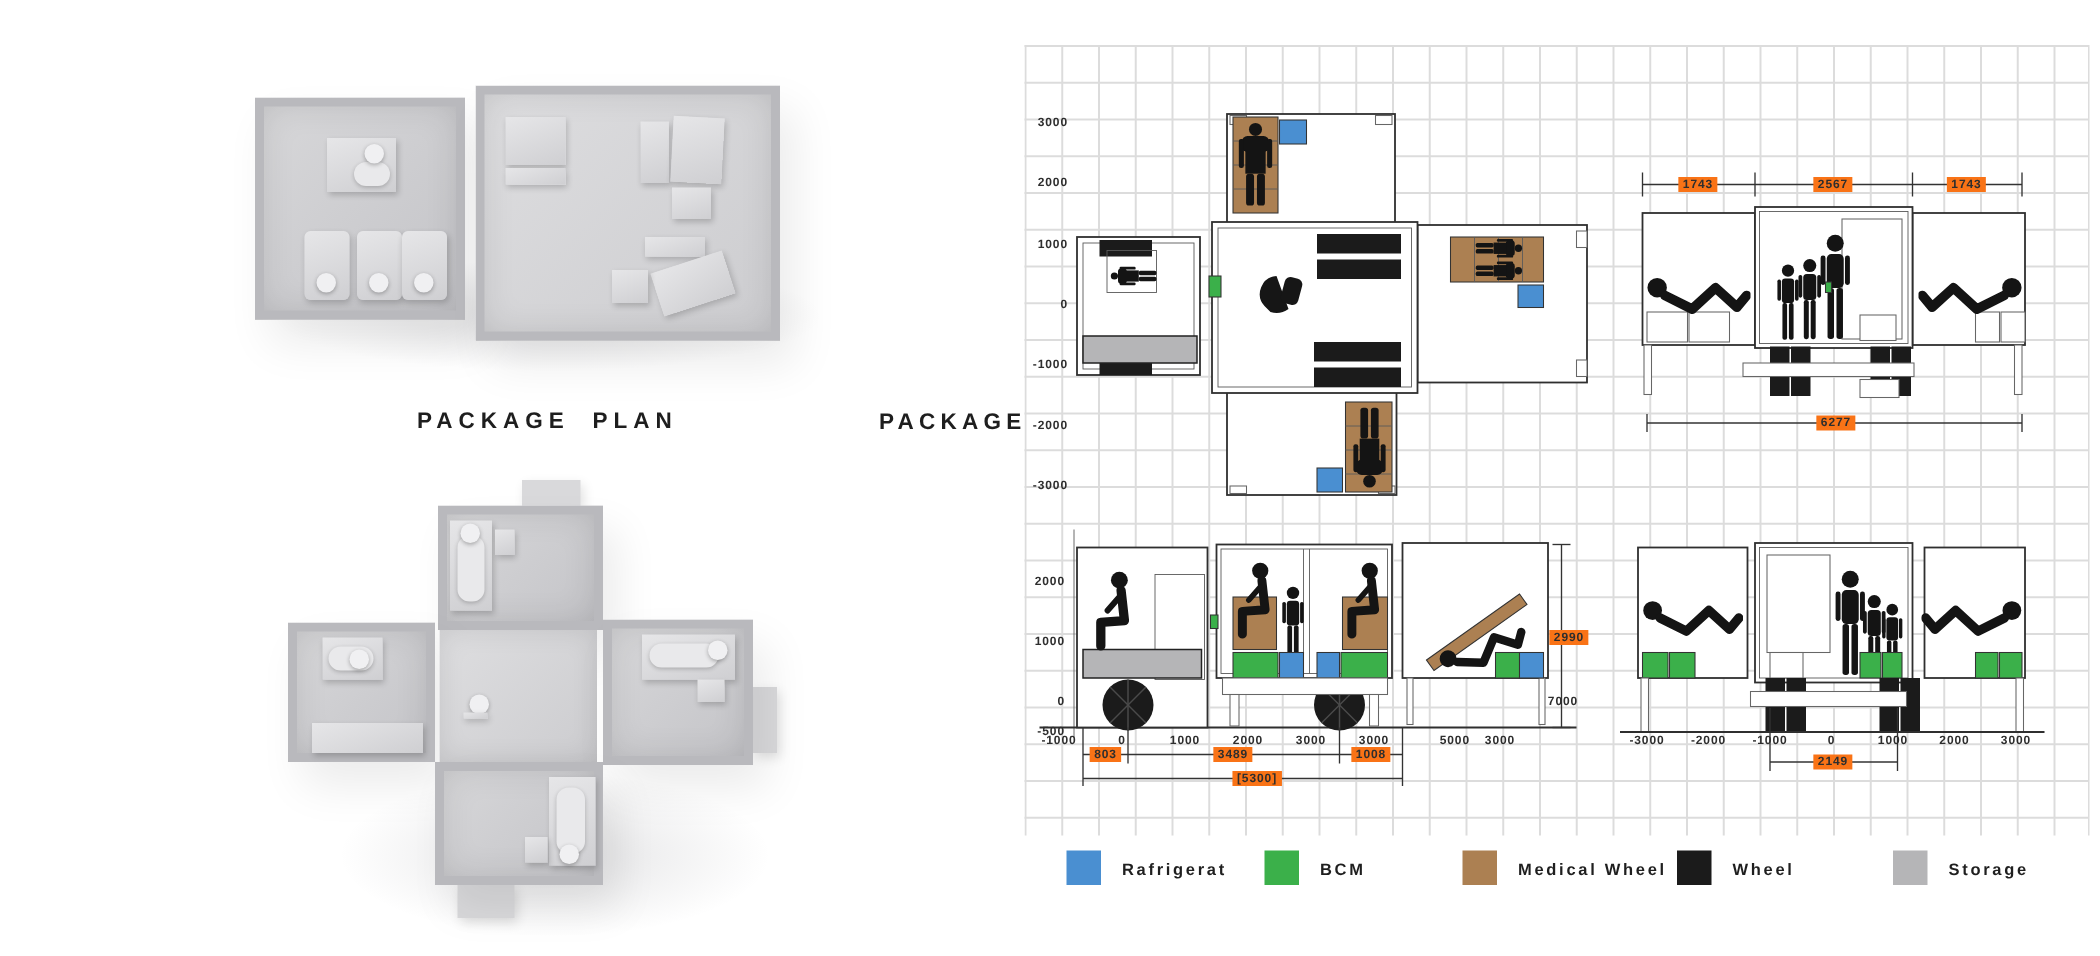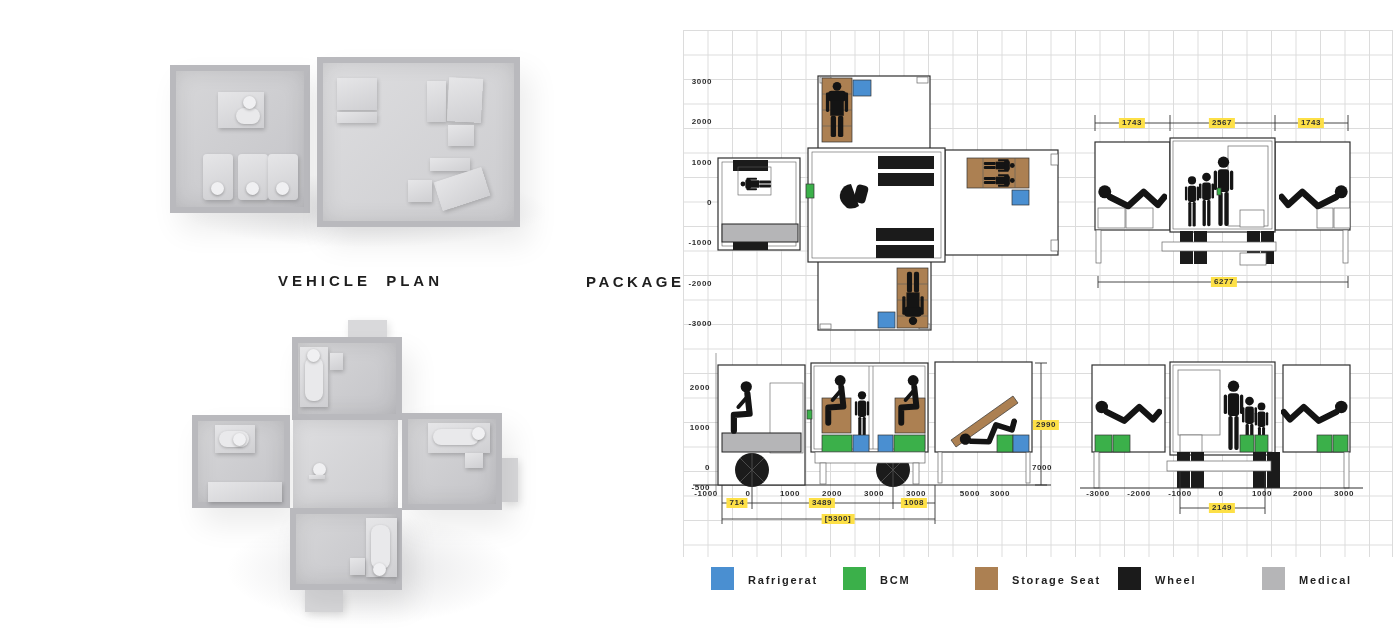--- a/index.html
+++ b/index.html
@@ -9,21 +9,21 @@
   .title{position:absolute;font-weight:bold;color:#1e1e1e;font-size:15px;
          letter-spacing:4px;word-spacing:7px;white-space:nowrap;}
   
   .grid-board{position:absolute;left:683px;top:30px;width:709px;height:527px;
     background-image:linear-gradient(to right,#dcdcdc 1px,transparent 1px),
                      linear-gradient(to bottom,#dcdcdc 1px,transparent 1px);
     background-size:24.5px 24.5px;border-right:1px solid #dcdcdc;}
   
   .lbl{position:absolute;font-weight:bold;color:#2e2e2e;line-height:10px;}
   .axis-lbl{font-size:8px;letter-spacing:0.6px;white-space:nowrap;}
-  .dim-lbl{font-size:8px;letter-spacing:0.6px;background:#fde047;padding:0 3px;
+  .dim-lbl{font-size:8px;letter-spacing:0.6px;background:#f97316;padding:0 3px;
            transform:translate(-50%,-50%);white-space:nowrap;}
   
   .ln{stroke:#2f2f2f;stroke-width:1.2;fill:none;}
   .lnt{stroke:#5a5a5a;stroke-width:0.6;fill:none;}
   .wh{fill:#ffffff;stroke:#2f2f2f;stroke-width:1.2;}
   .wht{fill:#ffffff;stroke:#666;stroke-width:0.7;}
   .dim{stroke:#333;stroke-width:0.9;fill:none;}
   .f-ref{fill:var(--c-refrigerator);stroke:#333;stroke-width:0.7;}
   .f-bcm{fill:var(--c-bcm);stroke:#333;stroke-width:0.7;}
   .f-seat{fill:var(--c-medical_seat);stroke:#333;stroke-width:0.7;}
@@ -68,21 +68,21 @@
     <div class="furn" style="left:187px;top:70px;width:40px;height:32px"></div>
     <div class="furn" style="left:187px;top:104px;width:40px;height:11px"></div>
     <div class="furn" style="left:277px;top:73px;width:19px;height:41px"></div>
     <div class="furn" style="left:298px;top:70px;width:34px;height:44px;transform:rotate(3deg)"></div>
     <div class="furn" style="left:298px;top:117px;width:26px;height:21px"></div>
     <div class="furn" style="left:280px;top:150px;width:40px;height:13px"></div>
     <div class="furn" style="left:287px;top:166px;width:50px;height:30px;transform:rotate(-18deg)"></div>
     <div class="furn" style="left:258px;top:172px;width:24px;height:22px"></div>
   </div>
 
-  <span class="title" id="title-vehicle-plan" style="left:278px;top:272px">VEHICLE PLAN</span>
+  <span class="title" id="title-vehicle-plan" style="left:278px;top:272px">PACKAGE PLAN</span>
 
   <div class="r3d" id="render-bottom" style="left:185px;top:315px;width:345px;height:322px">
     <div class="gshadow" style="left:40px;top:200px;width:290px;height:110px"></div>
     <div class="tab" style="left:163px;top:5px;width:39px;height:18px"></div>
     <div class="tab" style="left:120px;top:275px;width:38px;height:22px"></div>
     <div class="tab" style="left:317px;top:143px;width:16px;height:44px"></div>
     <div class="room" style="left:107px;top:22px;width:110px;height:83px"></div>
     <div class="room" style="left:7px;top:100px;width:98px;height:93px"></div>
     <div class="room lite" style="left:108px;top:105px;width:105px;height:88px;box-shadow:inset 0 0 18px rgba(0,0,0,0.10)"></div>
     <div class="room" style="left:217px;top:98px;width:100px;height:97px"></div>
@@ -350,21 +350,21 @@
         <line x1="582" y1="442" x2="582" y2="484"></line>
         <line x1="497" y1="478" x2="582" y2="478"></line>
       </g>
     </g>
   </svg>
 
   <span class="lbl dim-lbl" style="left:1132px;top:123px">1743</span>
   <span class="lbl dim-lbl" style="left:1222px;top:123px">2567</span>
   <span class="lbl dim-lbl" style="left:1311px;top:123px">1743</span>
   <span class="lbl dim-lbl" style="left:1224px;top:282px">6277</span>
-  <span class="lbl dim-lbl" style="left:737px;top:503px">714</span>
+  <span class="lbl dim-lbl" style="left:737px;top:503px">803</span>
   <span class="lbl dim-lbl" style="left:822px;top:503px">3489</span>
   <span class="lbl dim-lbl" style="left:914px;top:503px">1008</span>
   <span class="lbl dim-lbl" style="left:838px;top:519px">[5300]</span>
   <span class="lbl dim-lbl" style="left:1046px;top:425px">2990</span>
   <span class="lbl dim-lbl" style="left:1222px;top:508px">2149</span>
 
   <div id="generated">
       <span class="lbl axis-lbl" style="right: 688px; top: 76.8px; text-align: right;">3000</span>
       <span class="lbl axis-lbl" style="right: 688px; top: 117.2px; text-align: right;">2000</span>
       <span class="lbl axis-lbl" style="right: 688px; top: 157.6px; text-align: right;">1000</span>
@@ -395,25 +395,25 @@
       <div class="legend-item" style="left: 711px; top: 567px;">
         <div class="legend-swatch" style="background: rgb(74, 143, 209);"></div>
         <span class="legend-label">Rafrigerat</span>
       </div>
       <div class="legend-item" style="left: 843px; top: 567px;">
         <div class="legend-swatch" style="background: rgb(59, 176, 74);"></div>
         <span class="legend-label">BCM</span>
       </div>
       <div class="legend-item" style="left: 975px; top: 567px;">
         <div class="legend-swatch" style="background: rgb(172, 128, 82);"></div>
-        <span class="legend-label">Storage Seat</span>
+        <span class="legend-label">Medical Wheel</span>
       </div>
       <div class="legend-item" style="left: 1118px; top: 567px;">
         <div class="legend-swatch" style="background: rgb(27, 27, 27);"></div>
         <span class="legend-label">Wheel</span>
       </div>
       <div class="legend-item" style="left: 1262px; top: 567px;">
         <div class="legend-swatch" style="background: rgb(181, 181, 183);"></div>
-        <span class="legend-label">Medical</span>
+        <span class="legend-label">Storage</span>
       </div>
     </div>
 
 </div>
 
 </body></html>

